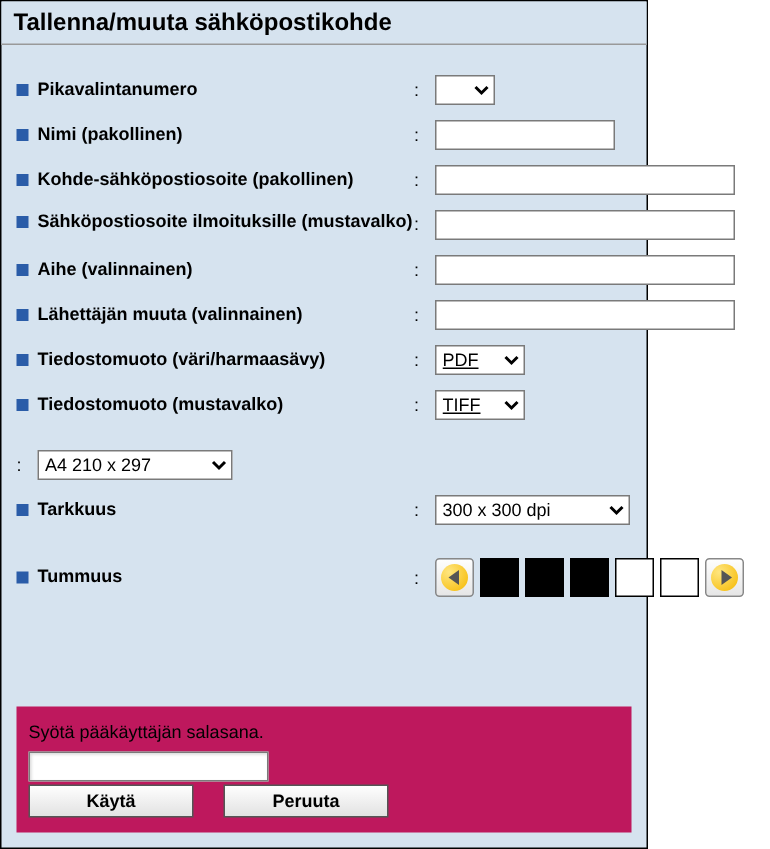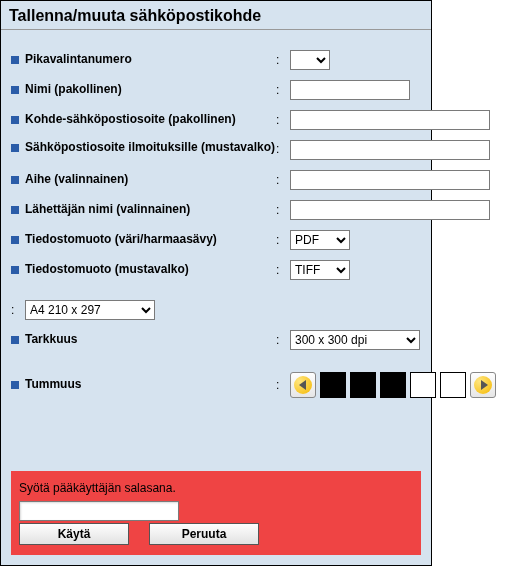--- a/index.html
+++ b/index.html
@@ -56,21 +56,21 @@
     color: #000;
   }
   .input-col { flex: 1; }
   select {
     font-size: 12px;
     border: 1px solid #7a7a7a;
     background: #fff;
     height: 20px;
   }
   select.small { width: 40px; }
-  select.med { width: 60px; }
+  select.med { width: 60px; text-decoration: underline; }
   select.wide { width: 130px; }
   input[type="text"] {
     border: 1px solid #7a7a7a;
     background: #fff;
     height: 20px;
     font-size: 12px;
     padding: 0 3px;
   }
   .w-short { width: 120px; }
   .w-long { width: 200px; }
@@ -119,21 +119,21 @@
     height: 26px;
     border: 1px solid #000;
     background: #fff;
   }
   .swatch.filled { background: #000; }
   .bottom-area {
     position: absolute;
     bottom: 10px;
     left: 10px;
     right: 10px;
-    background: #ef4444;
+    background: #be185d;
     border: none;
     padding: 10px 8px;
   }
   .bottom-area .prompt { margin-bottom: 6px; color:#000; }
   .pw-input {
     width: 160px;
     height: 22px;
     border: 1px solid #7a7a7a;
     background: #fff;
     box-shadow: inset 1px 1px 2px rgba(0,0,0,0.15);
@@ -210,21 +210,21 @@
       </div>
       <div class="colon">:</div>
       <div class="input-col">
         <input type="text" class="w-long" value="" style="">
       </div>
     </div>
 
     <div class="row">
       <div class="label-col">
         <div class="bullet"></div>
-        <span class="label-text">Lähettäjän nimi (valinnainen)</span>
+        <span class="label-text">Lähettäjän muuta (valinnainen)</span>
       </div>
       <div class="colon">:</div>
       <div class="input-col">
         <input type="text" class="w-long" value="" style="">
       </div>
     </div>
 
     <div class="row">
       <div class="label-col">
         <div class="bullet"></div>

